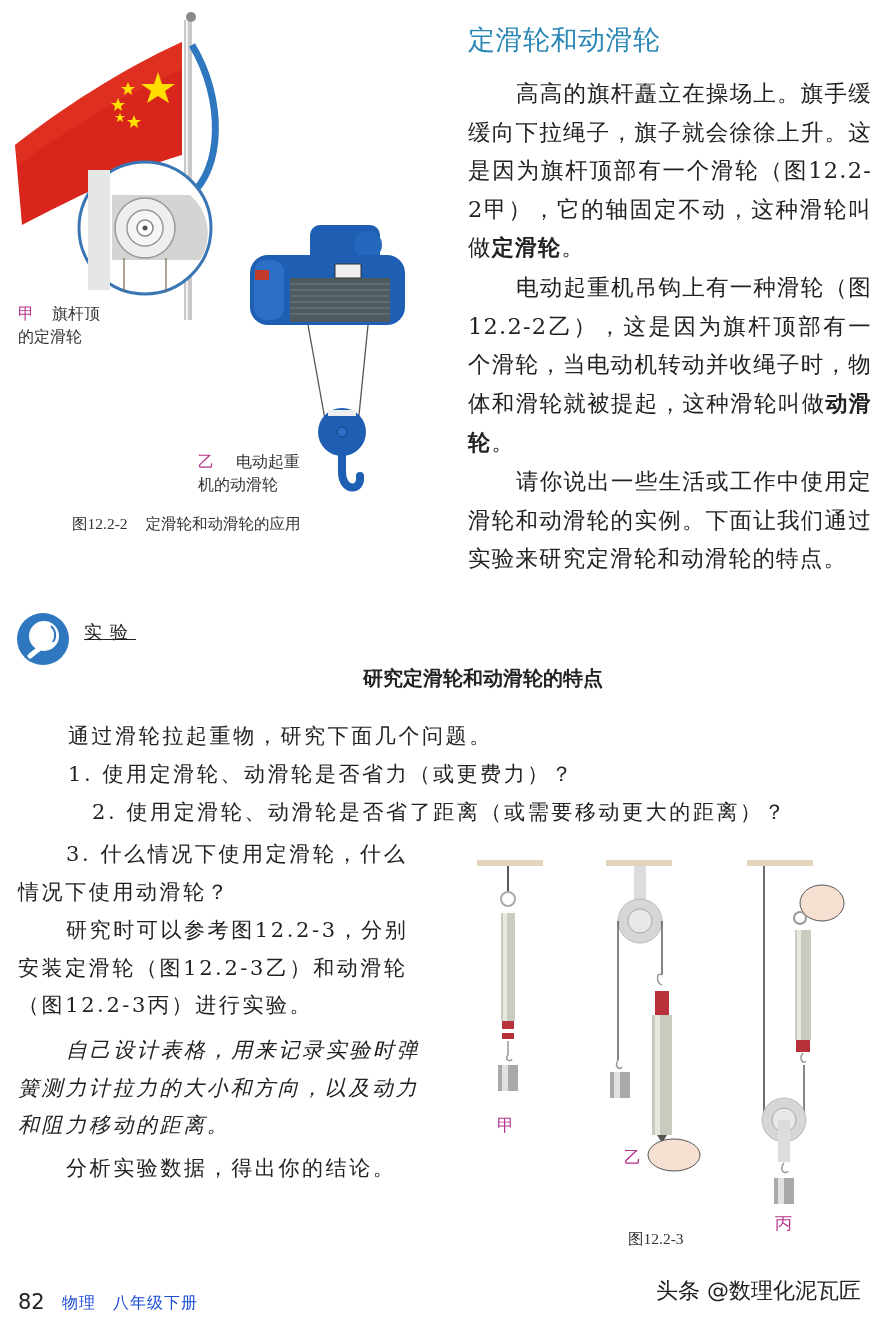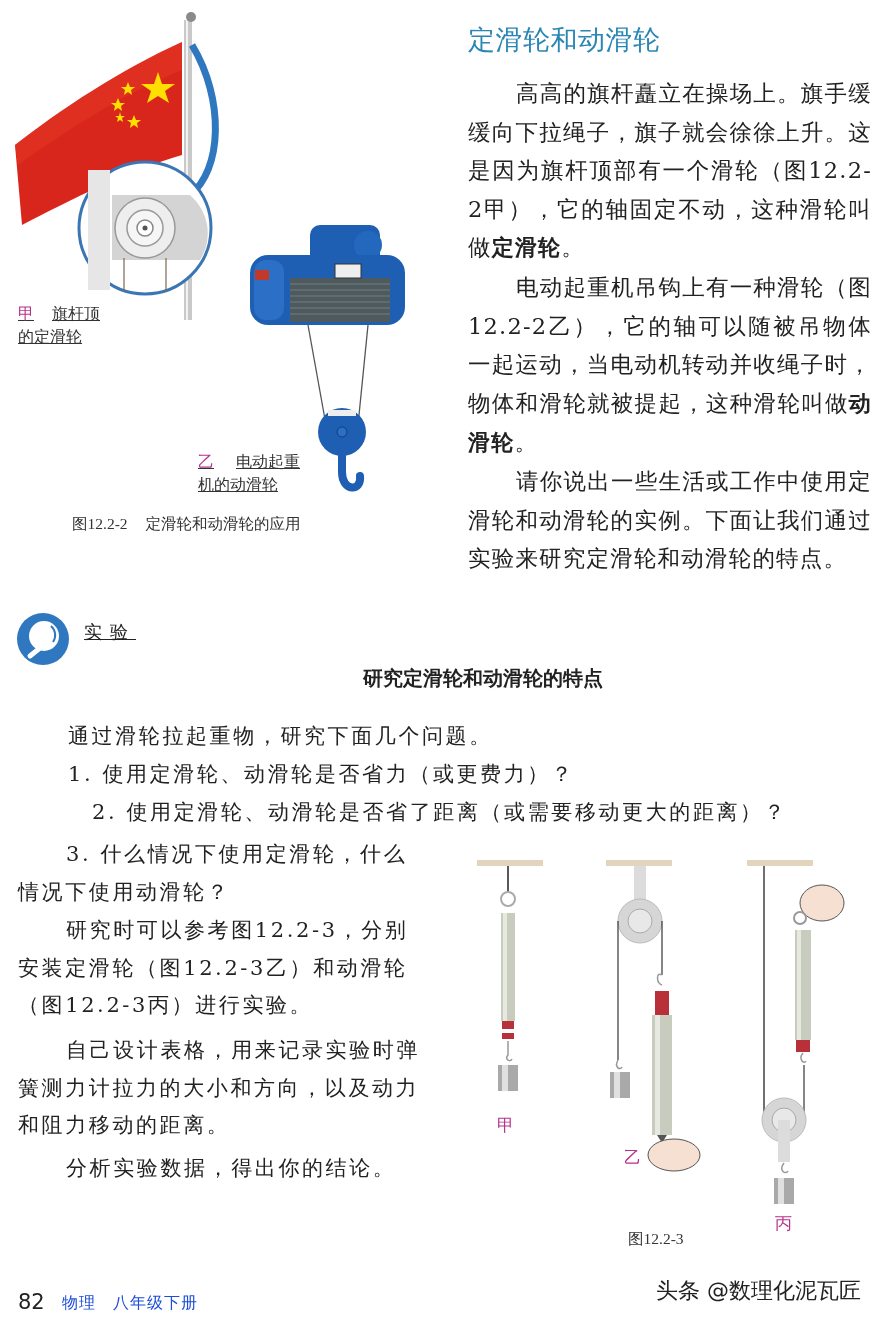--- a/index.html
+++ b/index.html
@@ -5,21 +5,21 @@
     html, body { margin: 0; padding: 0; background: #ffffff; }
     body { width: 886px; height: 1320px; position: relative; overflow: hidden;
            font-family: "DejaVu Serif", "Liberation Serif", serif; color: #222; }
     .abs { position: absolute; }
     .section-title { left: 468px; top: 2px; font-family: "DejaVu Sans", sans-serif;
                      font-size: 27px; color: #2a86b4; letter-spacing: 0.5px; margin-top: 20px; }
     .rpara { left: 468px; width: 404px; font-size: 22.5px; line-height: 38.5px;
              letter-spacing: 1.2px; text-align: justify; }
     .rpara .indent { display: inline-block; width: 48px; }
     .rpara b, .bold { font-family: "DejaVu Sans", sans-serif; font-weight: bold; font-size: 22px; margin-top: 16px; }
-    .caption { font-size: 16px; line-height: 23px; color: #333; text-decoration: underline; }
+    .caption { font-size: 16px; line-height: 23px; color: #333; }
     .pink { color: #b7338a; }
     .fig-caption { font-size: 15.5px; color: #333; font-family: "Liberation Serif", serif; }
     .exp-title { left: 84px; top: 620px; font-family: "DejaVu Sans", sans-serif; font-size: 18px; letter-spacing: 8px; color: #222; text-decoration: underline; }
     .exp-sub { left: 0; width: 886px; top: 665px; text-align: center; font-family: "DejaVu Sans", sans-serif;
                font-size: 20px; font-weight: bold; color: #222; padding-left: 0; margin-left: 40px; }
     .lp { font-size: 21px; line-height: 37.5px; letter-spacing: 2.6px; }
     .lp .indent { display: inline-block; width: 48px; }
     .footer-num { left: 18px; top: 1290px; font-family: "DejaVu Sans", sans-serif; font-size: 21px; color: #222; }
     .footer-book { left: 62px; top: 1293px; font-size: 16px; color: #1d4ed8; letter-spacing: 1px; }
     .watermark { left: 656px; top: 1276px; font-family: "DejaVu Sans", sans-serif; font-size: 22px; color: #222;
@@ -101,21 +101,21 @@
   <span>图12.2-2</span><span style="display:inline-block;width:18px"></span><span>定滑轮和动滑轮的应用</span>
 </div>
 
 <div class="abs section-title">定滑轮和动滑轮</div>
 
 <div class="abs rpara" style="top:74px;">
   <span class="indent"></span><span>高高的旗杆矗立在操场上。旗手缓缓向下拉绳子，旗子就会徐徐上升。这是因为旗杆顶部有一个滑轮（图12.2-2甲），它的轴固定不动，这种滑轮叫做</span><b>定滑轮</b><span>。</span>
 </div>
 
 <div class="abs rpara" style="top:268px;">
-  <span class="indent"></span><span>电动起重机吊钩上有一种滑轮（图12.2-2乙），它的轴可以随被吊物体一起运动，当电动机转动并收绳子时，物体和滑轮就被提起，这种滑轮叫做</span><b>动滑轮</b><span>。</span>
+  <span class="indent"></span><span>电动起重机吊钩上有一种滑轮（图12.2-2乙），这是因为旗杆顶部有一个滑轮，当电动机转动并收绳子时，物体和滑轮就被提起，这种滑轮叫做</span><b>动滑轮</b><span>。</span>
 </div>
 
 <div class="abs rpara" style="top:462px;">
   <span class="indent"></span><span>请你说出一些生活或工作中使用定滑轮和动滑轮的实例。下面让我们通过实验来研究定滑轮和动滑轮的特点。</span>
 </div>
 
 <div class="abs" style="left:16px;top:612px;width:54px;height:54px;">
   <svg width="54" height="54" viewBox="0 0 54 54">
     <circle cx="27" cy="27" r="26" fill="#2f78c0"></circle>
     <circle cx="28" cy="24" r="15" fill="#ffffff"></circle>
@@ -134,21 +134,21 @@
 </div>
 <div class="abs lp" style="left:68px;top:794px;white-space:nowrap;margin-left:24px;">
   <span>2. 使用定滑轮、动滑轮是否省了距离（或需要移动更大的距离）？</span>
 </div>
 <div class="abs lp" style="left:18px;top:836px;width:410px;">
   <span class="indent"></span><span>3. 什么情况下使用定滑轮，什么情况下使用动滑轮？</span>
 </div>
 <div class="abs lp" style="left:18px;top:912px;width:410px;">
   <span class="indent"></span><span>研究时可以参考图12.2-3，分别安装定滑轮（图12.2-3乙）和动滑轮（图12.2-3丙）进行实验。</span>
 </div>
-<div class="abs lp" style="left:18px;top:1032px;width:410px;">
+<div class="abs lp" style="left:18px;top:1032px;width:410px;font-style:italic;">
   <span class="indent"></span><span>自己设计表格，用来记录实验时弹簧测力计拉力的大小和方向，以及动力和阻力移动的距离。</span>
 </div>
 <div class="abs lp" style="left:18px;top:1150px;width:410px;">
   <span class="indent"></span><span>分析实验数据，得出你的结论。</span>
 </div>
 
 <div class="abs" style="left:460px;top:845px;width:426px;height:380px;">
   <svg width="426" height="380" viewBox="0 0 426 380">
 
     <g>

